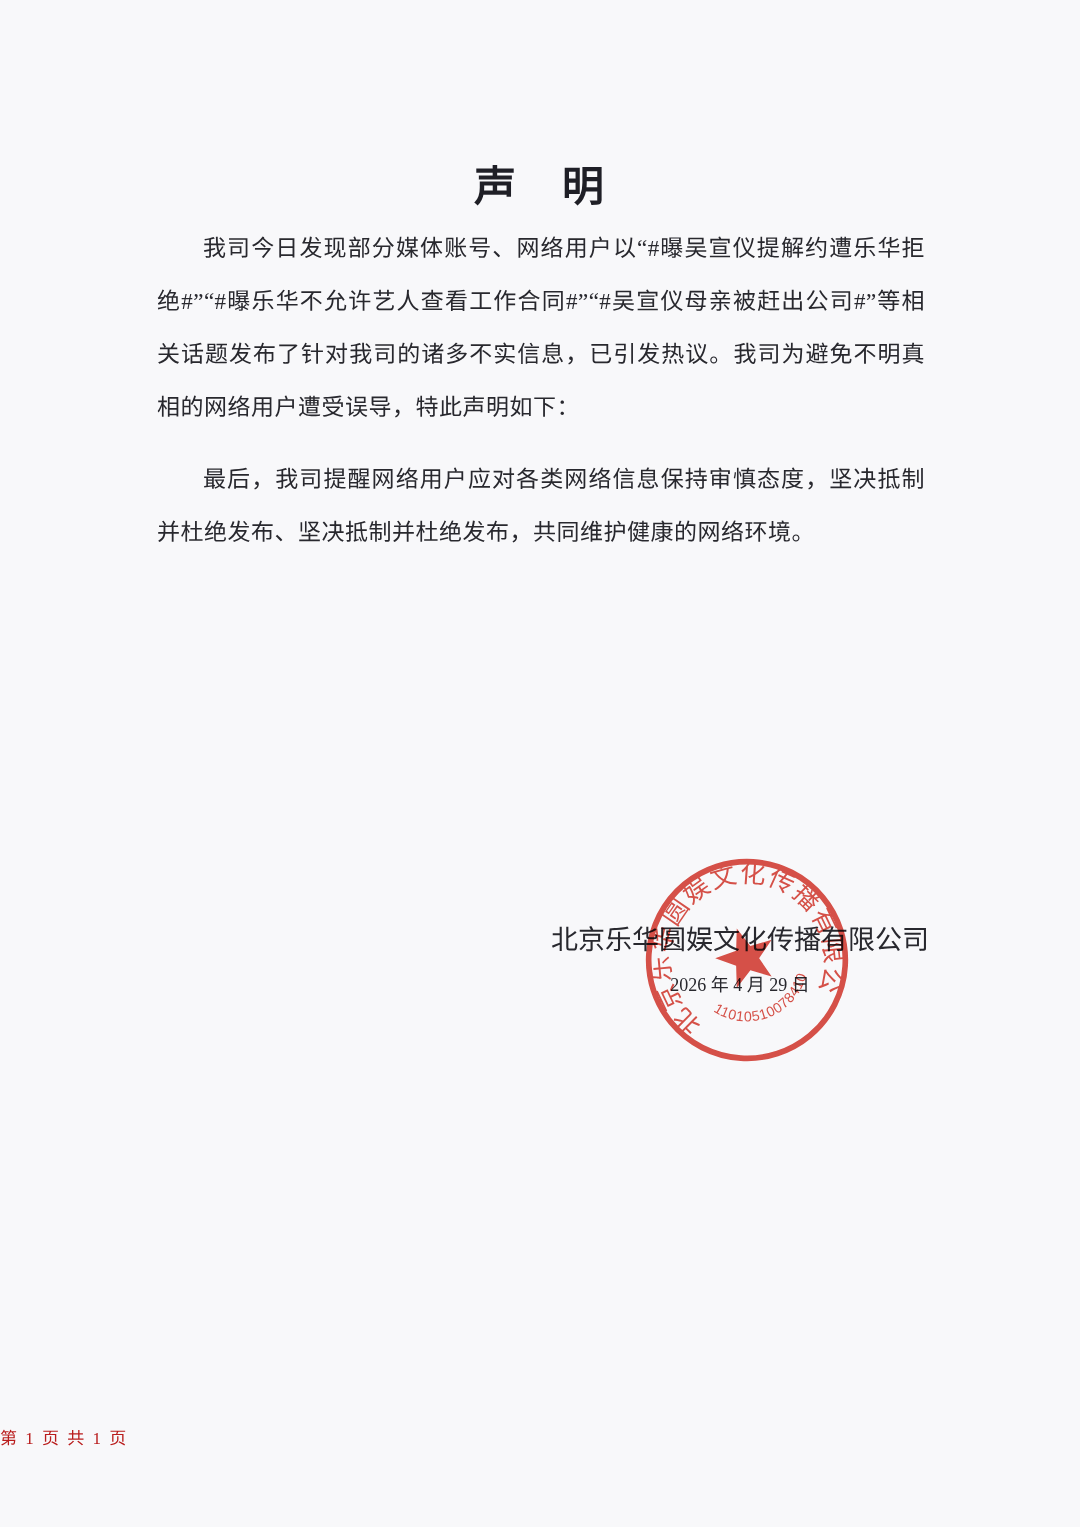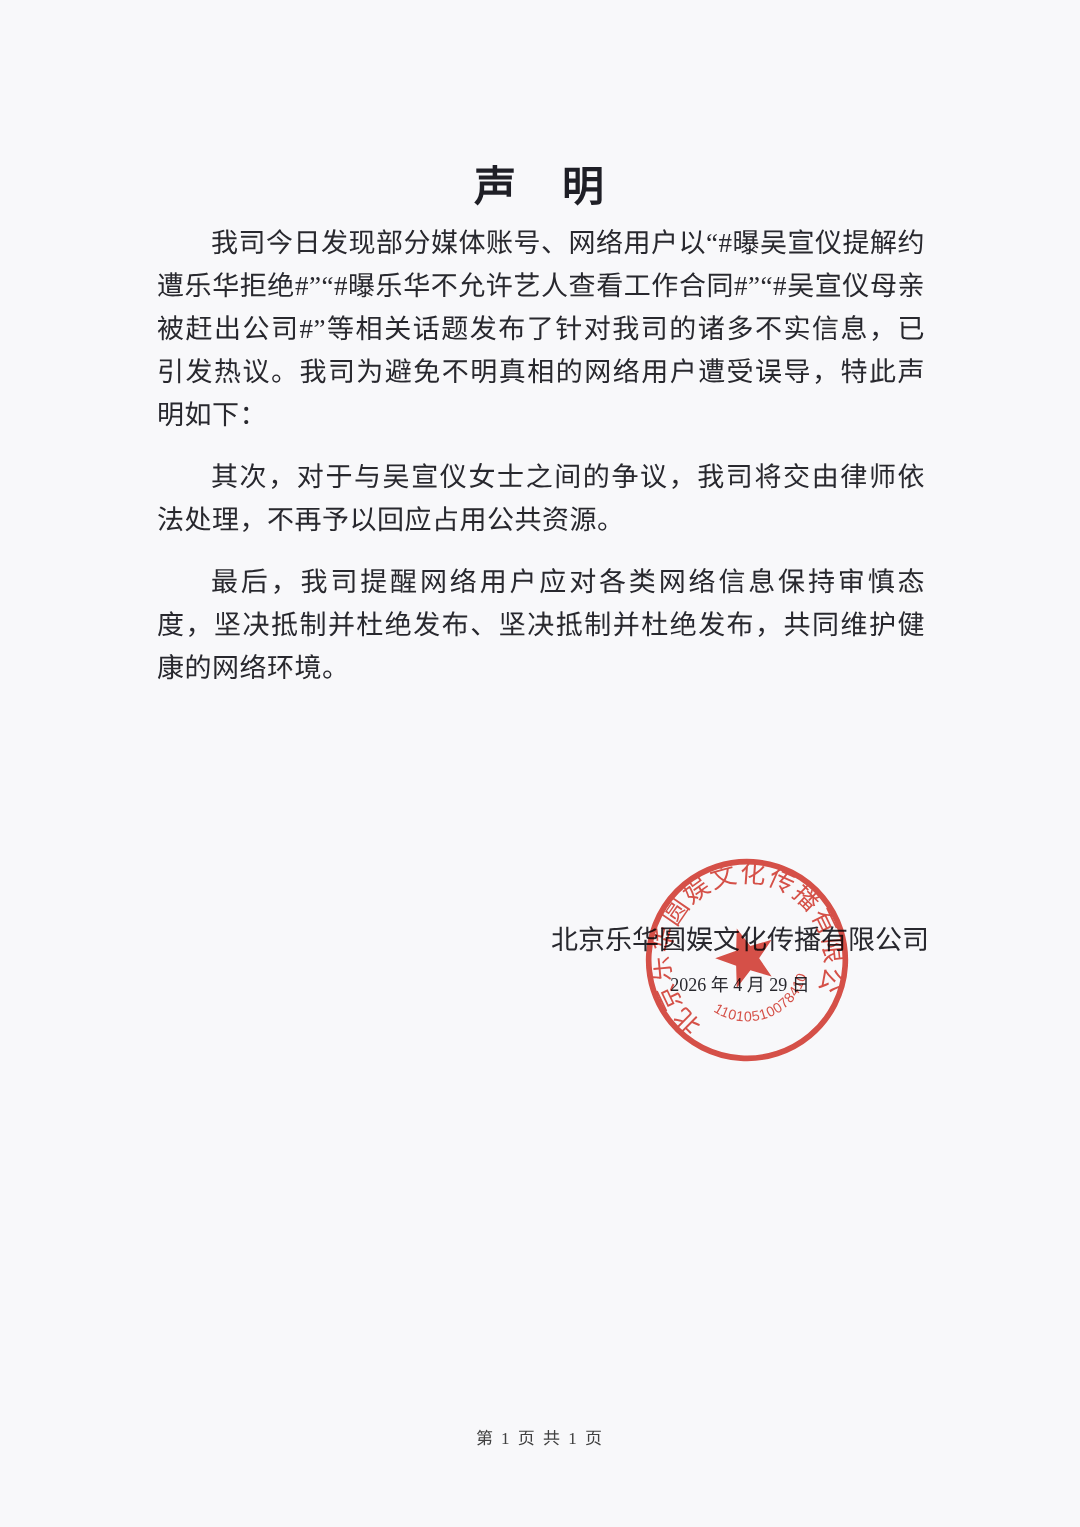--- a/index.html
+++ b/index.html
@@ -28,22 +28,22 @@
   }
   .body-text {
     position: absolute;
     top: 222px;
     left: 157px;
     width: 768px;
     color: #28282e;
   }
   .body-text p {
     margin: 0 0 19px 0;
-    font-size: 27px;
-    line-height: 43px;
+    font-size: 23px;
+    line-height: 53px;
     text-align: justify;
     text-indent: 2em;
     letter-spacing: 0.5px;
   }
   .sign-block {
     position: absolute;
     top: 922px;
     left: 550px;
     width: 380px;
     text-align: center;
@@ -71,36 +71,34 @@
     opacity: 0.88;
     mix-blend-mode: multiply;
     z-index: 2;
   }
   .seal svg { width: 100%; height: 100%; }
   .page-footer {
     position: absolute;
     top: 1424px;
     left: 0;
     width: 100%;
-    text-align: center;
     font-size: 17px;
     letter-spacing: 2px;
-    color: #404040;
+    color: #b91c1c;
   }
 </style>
 </head>
 <body>
 
 <div class="page">
 
   <div class="doc-title">声　明</div>
 
   <div class="body-text">
       <p>我司今日发现部分媒体账号、网络用户以“#曝吴宣仪提解约遭乐华拒绝#”“#曝乐华不允许艺人查看工作合同#”“#吴宣仪母亲被赶出公司#”等相关话题发布了针对我司的诸多不实信息，已引发热议。我司为避免不明真相的网络用户遭受误导，特此声明如下：</p>
-      <p>其次，对于与吴宣仪女士之间的争议，我司将交由律师依法处理，不再予以回应占用公共资源。</p>
       <p>最后，我司提醒网络用户应对各类网络信息保持审慎态度，坚决抵制并杜绝发布、坚决抵制并杜绝发布，共同维护健康的网络环境。</p>
     </div>
 
   <div class="sign-block">
     <div class="sign-company">北京乐华圆娱文化传播有限公司</div>
     <div class="sign-date">2026 年 4 月 29 日</div>
   </div>
 
   <div class="seal">
     <svg viewBox="0 0 220 220">

